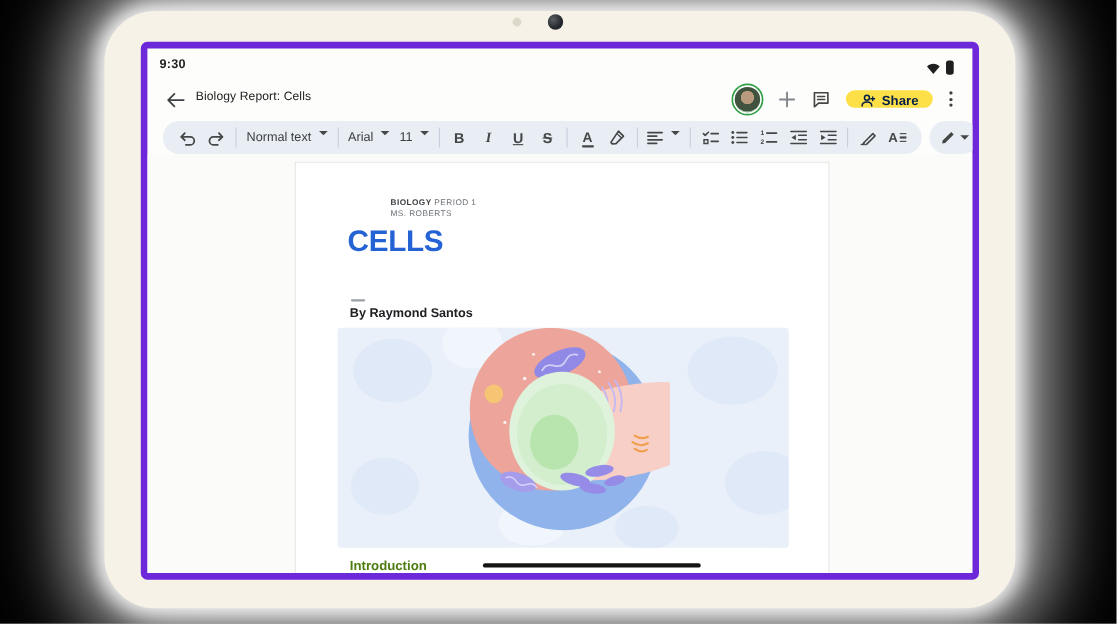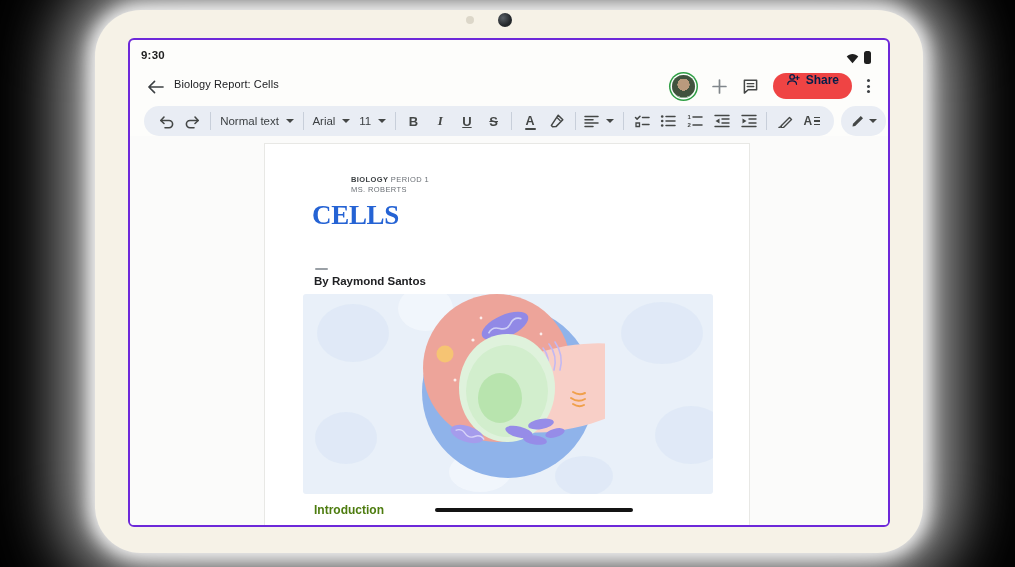--- a/index.html
+++ b/index.html
@@ -13,72 +13,72 @@
     box-shadow:0 0 70px 28px rgba(255,255,255,.78), 0 0 18px 6px rgba(255,255,255,.9);
   }
   .camera { position:absolute; left:403px; top:3px; width:14px; height:14px; border-radius:50%;
     background:radial-gradient(circle at 35% 35%, #5a6066, #23272b 60%); }
   .sensor { position:absolute; left:371px; top:6px; width:8px; height:8px; border-radius:50%; background:#dcd7c9; }
 
   
   .screen {
     position:absolute; left:33px; top:28px; width:762px; height:489px;
     background:#fdfdfb; border-radius:6px; overflow:hidden;
-    border:2px solid #6d28d9;
+    border:6px solid #6d28d9;
   }
 
   
   .statusbar { position:absolute; left:0; top:0; width:100%; height:28px; }
   .sb-time { position:absolute; left:11px; top:9px; font-size:11.5px; font-weight:700; color:#1f1f1f; letter-spacing:.2px; }
   .sb-icons { position:absolute; right:17px; top:11px; display:flex; gap:5px; align-items:center; }
   .batt { width:7px; height:13px; background:#1f1f1f; border-radius:2.5px; }
 
   
   .appbar { position:absolute; left:0; top:28px; width:100%; height:36px; display:flex; align-items:center; }
   .back-btn { position:absolute; left:14px; top:8px; width:22px; height:22px; display:flex; align-items:center; justify-content:center; cursor:pointer; }
   .doc-title { position:absolute; left:44px; top:10px; font-size:11px; color:#202124; letter-spacing:.1px; }
   .appbar-right { position:absolute; right:16px; top:4px; height:28px; display:flex; align-items:center; gap:13px; }
   .avatar { width:23px; height:23px; border-radius:50%;
     background:radial-gradient(circle at 50% 42%, #b99a7d 0 34%, #41523e 35% 70%, #8aa58c 71%);
     box-shadow:0 0 0 1.5px #fff, 0 0 0 3px #2e9e44; margin-right:3px; }
   .plus-btn { width:18px; height:18px; display:flex; align-items:center; justify-content:center; }
-  .share-chip { height:26px; background:#ef4444; border-radius:13px; display:flex; align-items:flex-start; gap:6px;
+  .share-chip { height:16px; background:#fde047; border-radius:13px; display:flex; align-items:flex-end; gap:6px;
     padding:0 13px; color:#041e49; font-size:12px; font-weight:700; }
   .kebab { display:flex; flex-direction:column; gap:2.5px; padding:4px 2px; }
   .kebab i { width:3px; height:3px; border-radius:50%; background:#3c4043; }
 
   
   .toolbar { position:absolute; left:0; top:66px; width:100%; height:30px; }
   .tool-pill { position:absolute; left:14px; top:0; width:690px; height:30px; background:#e9edf4; border-radius:15px;
     display:flex; align-items:center; justify-content:space-between; padding:0 13px; }
   .pen-pill { position:absolute; left:711px; top:0; width:45px; height:30px; background:#e9edf4; border-radius:15px;
     display:flex; align-items:center; justify-content:center; gap:4px; }
   .tbtn { min-width:18px; height:22px; display:flex; align-items:center; justify-content:center; color:#444746;
     font-size:13px; cursor:pointer; }
   .tbtn.glyph { font-weight:700; }
   .tbtn.it { font-style:italic; font-family:"Liberation Serif", serif; font-weight:700; }
   .tbtn.un { text-decoration:underline; font-weight:700; }
   .tbtn.st { text-decoration:line-through; font-weight:700; }
-  .tdrop { display:flex; align-items:center; gap:7px; color:#3c4043; font-size:11.5px; cursor:pointer; }
+  .tdrop { display:flex; gap:7px; color:#3c4043; font-size:11.5px; cursor:pointer; }
   .caret { width:0; height:0; border-left:4px solid transparent; border-right:4px solid transparent; border-top:4.5px solid #444746; }
   .tsep { width:1px; height:18px; background:#c8cfda; }
   .acolor { position:relative; font-weight:700; font-size:12.5px; color:#444746; }
   .acolor::after { content:""; position:absolute; left:-1px; right:-1px; bottom:-2px; height:2.5px; background:#444746; border-radius:1px; }
   .a-lines { display:flex; align-items:center; gap:2px; }
   .a-lines .lns { display:flex; flex-direction:column; gap:2px; }
   .a-lines .lns i { width:6px; height:1.4px; background:#444746; }
 
   
   .canvas { position:absolute; left:0; top:96px; width:100%; height:393px; background:#fbfbfa; }
   .page { position:absolute; left:134px; top:7px; width:486px; height:400px; background:#ffffff;
     border:1px solid #e8e8e5; border-bottom:none; }
   .meta { position:absolute; left:49px; font-size:7.5px; letter-spacing:.4px; color:#6a6f75;margin-left:37px; }
   .meta b { color:#3c4043; }
   .m1 { top:31px; } .m2 { top:41px; }
-  .h-accent { position:absolute; left:47px; top:56px; font-size:27px; font-weight:700; letter-spacing:-.3px; color:#2563d4;font-family:Liberation Serif, serif; }
+  .h-accent { position:absolute; left:47px; top:56px; font-size:27px; font-weight:700; letter-spacing:-.3px; color:#2563d4; }
   .h-main   { position:absolute; left:47px; top:87px; font-size:27px; font-weight:700; letter-spacing:-.5px; color:#26282c; }
   .dash { position:absolute; left:50px; top:124px; width:13px; height:2px; background:#9aa0a6; border-radius:1px; }
   .byline { position:absolute; left:49px; top:131px; font-size:11.5px; font-weight:700; color:#202124; }
 
   .illustration { position:absolute; left:38px; top:150px; width:410px; height:200px; background:#e9f0f9; border-radius:3px; overflow:hidden; }
   .blob { position:absolute; border-radius:50%; background:#dce7f5; opacity:.75; }
   .blob.lt { background:#f2f6fc; opacity:.9; }
   .cell-svg { position:absolute; left:112px; top:-2px; }
 
   .section-h { position:absolute; left:49px; top:359px; font-size:12px; font-weight:700; color:#4d7c0f; }

